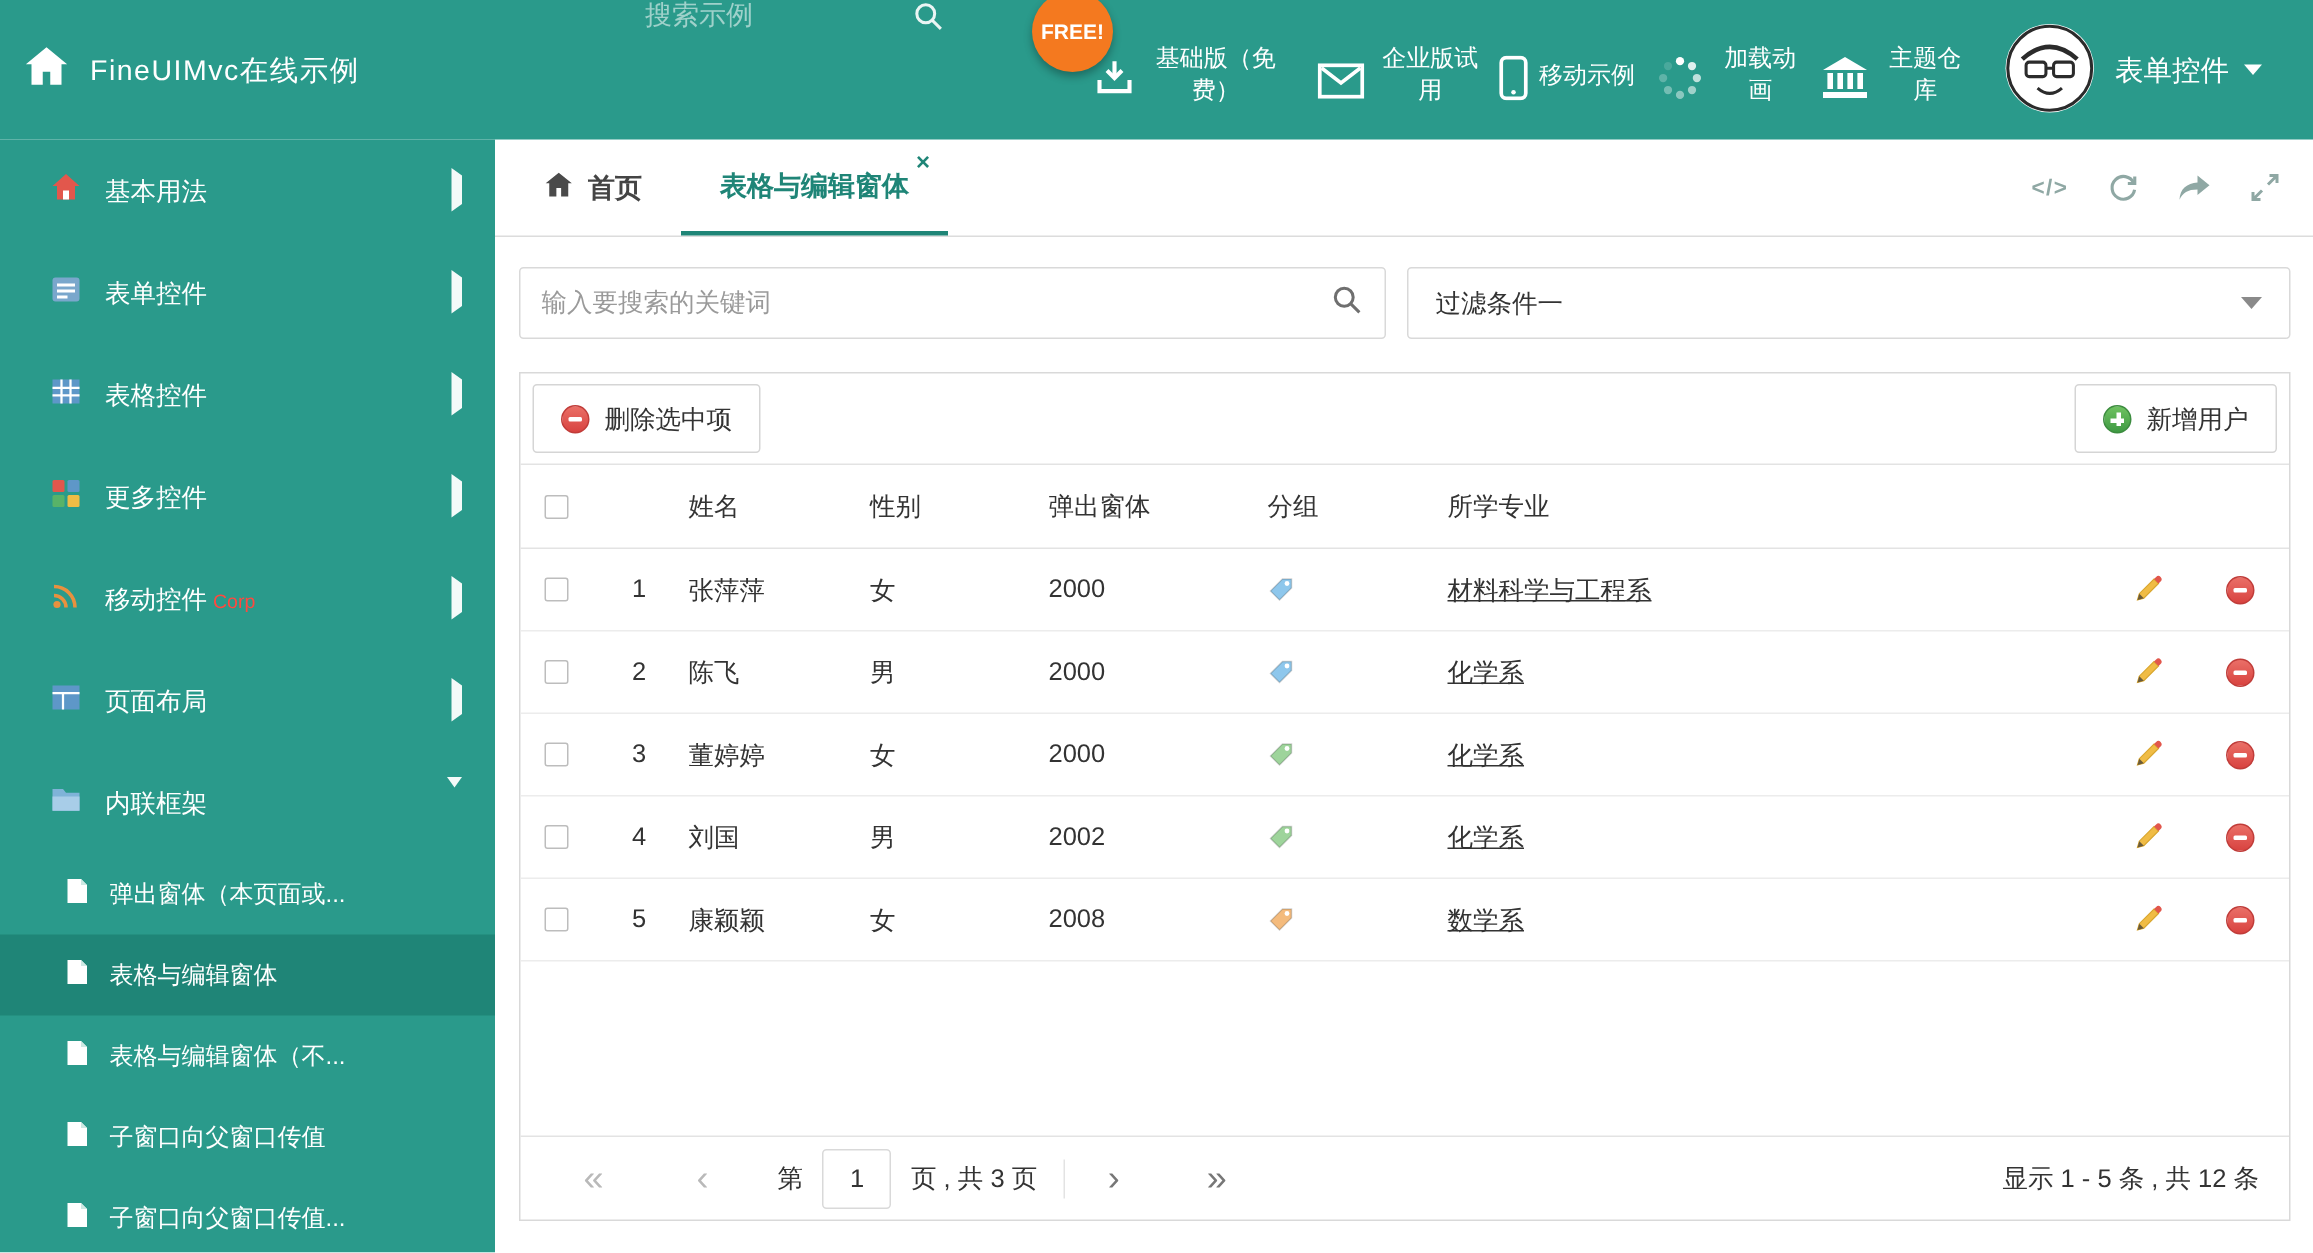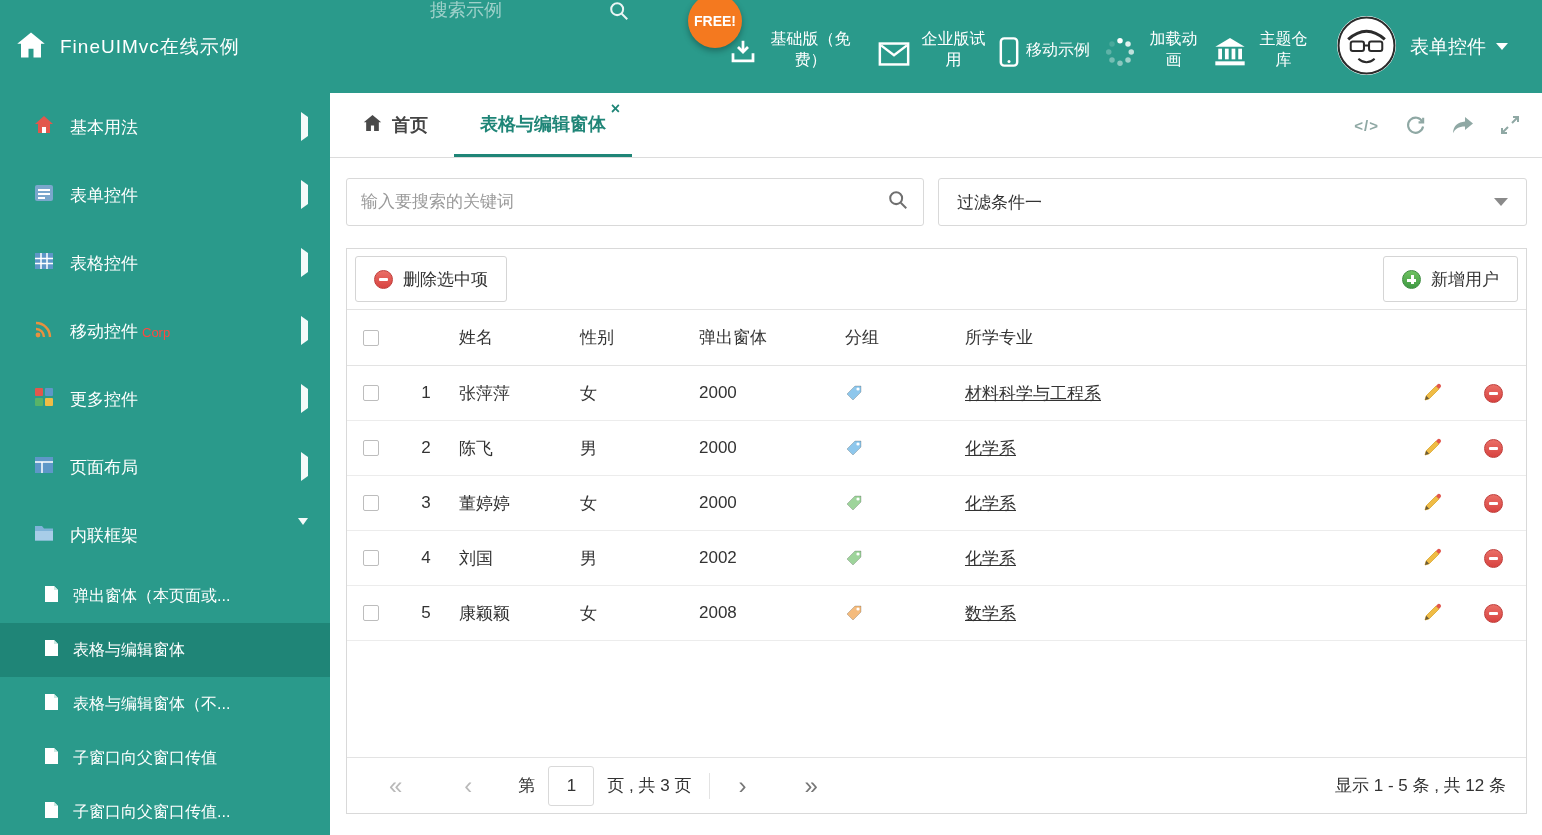--- a/index.html
+++ b/index.html
@@ -241,40 +241,40 @@
           <rect x="1" y="2" width="18" height="16" fill="#5e97c8"></rect>
           <path d="M1 7.5h18M1 12.5h18M7 2v16M13 2v16" stroke="#fff" stroke-width="1.5"></path>
         </svg></span>
     <span class="lbl">
         <span>表格控件</span>
       </span>
     <span class="arrow-box"><span class="tri-right"></span></span>
   </div>
   <div class="side-item">
     <span><svg width="20" height="20" viewBox="0 0 20 20">
-          <circle cx="4" cy="16" r="2.4" fill="#e8913f"></circle>
-          <path d="M2 10a8 8 0 0 1 8 8" stroke="#e8913f" stroke-width="2.4" fill="none"></path>
-          <path d="M2 4a14 14 0 0 1 14 14" stroke="#e8913f" stroke-width="2.4" fill="none"></path>
-        </svg></span>
-    <span class="lbl">
-      <span>移动控件</span>
-      <span class="corp-badge">Corp</span>
-    </span>
-    <span class="arrow-box"><span class="tri-right"></span></span>
-  </div>
-  <div class="side-item">
-    <span><svg width="20" height="20" viewBox="0 0 20 20">
           <rect x="1" y="1" width="8" height="8" rx="1" fill="#e2574c"></rect>
           <rect x="11" y="1" width="8" height="8" rx="1" fill="#5e97c8"></rect>
           <rect x="1" y="11" width="8" height="8" rx="1" fill="#58b368"></rect>
           <rect x="11" y="11" width="8" height="8" rx="1" fill="#f0bc45"></rect>
         </svg></span>
     <span class="lbl">
         <span>更多控件</span>
       </span>
+    <span class="arrow-box"><span class="tri-right"></span></span>
+  </div>
+  <div class="side-item">
+    <span><svg width="20" height="20" viewBox="0 0 20 20">
+          <circle cx="4" cy="16" r="2.4" fill="#e8913f"></circle>
+          <path d="M2 10a8 8 0 0 1 8 8" stroke="#e8913f" stroke-width="2.4" fill="none"></path>
+          <path d="M2 4a14 14 0 0 1 14 14" stroke="#e8913f" stroke-width="2.4" fill="none"></path>
+        </svg></span>
+    <span class="lbl">
+      <span>移动控件</span>
+      <span class="corp-badge">Corp</span>
+    </span>
     <span class="arrow-box"><span class="tri-right"></span></span>
   </div>
   <div class="side-item">
     <span><svg width="20" height="20" viewBox="0 0 20 20">
           <rect x="1" y="2" width="18" height="16" fill="#5e97c8"></rect>
           <path d="M1 7h18M8 7v11" stroke="#fff" stroke-width="1.5"></path>
         </svg></span>
     <span class="lbl">
         <span>页面布局</span>
       </span>

